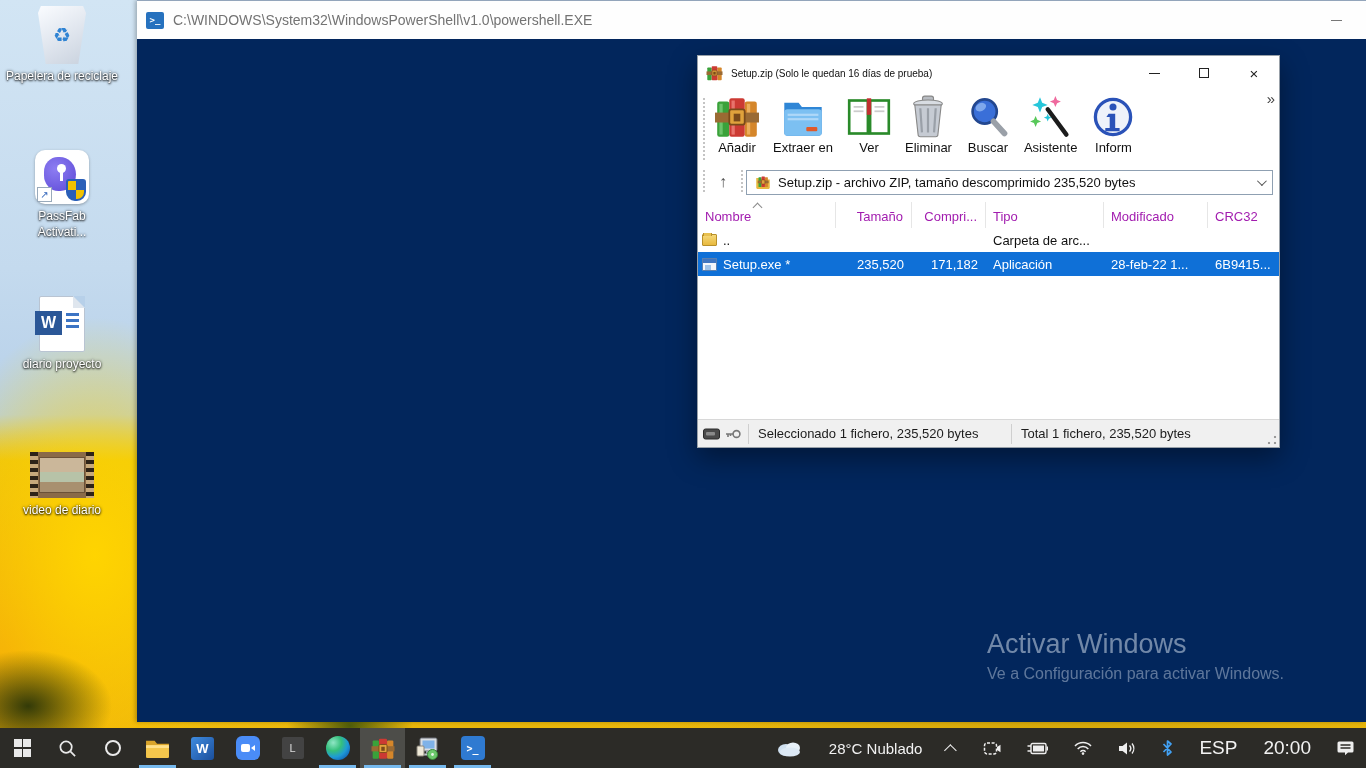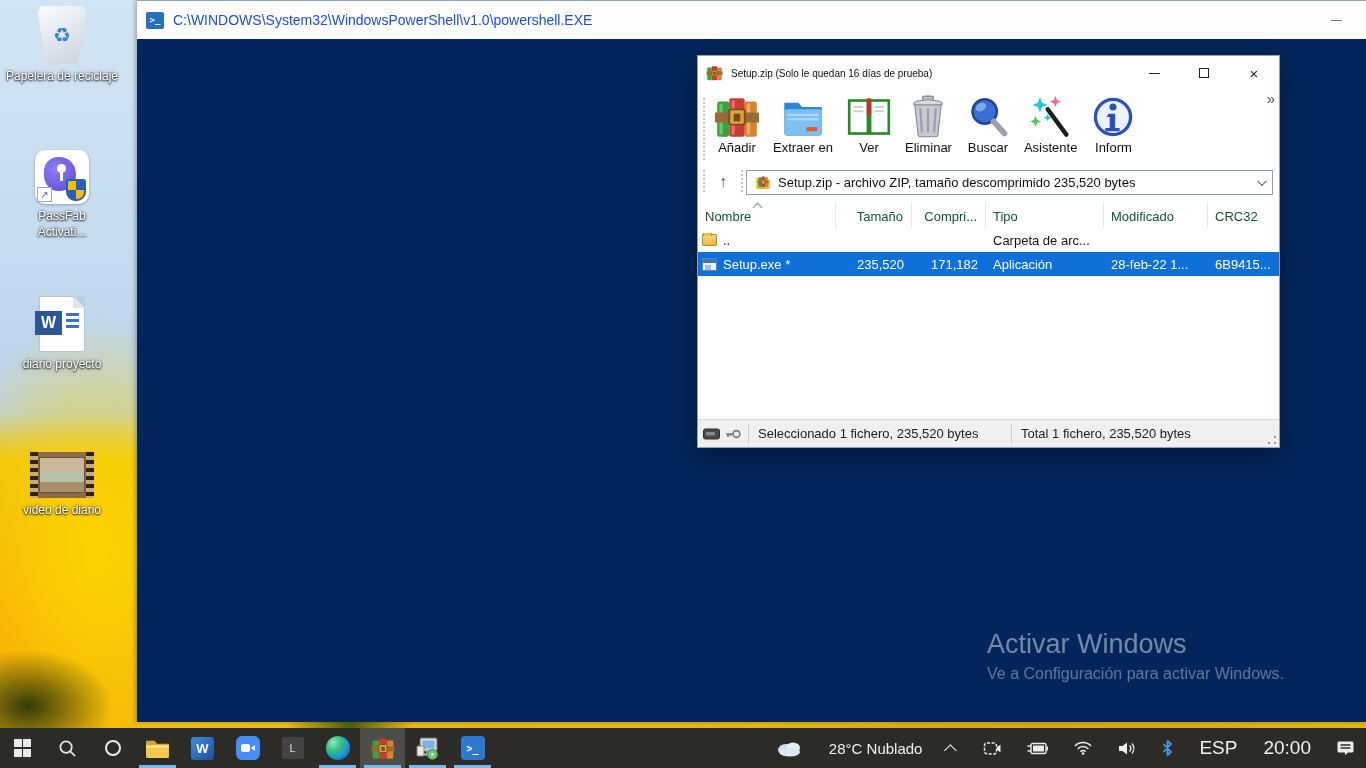--- a/index.html
+++ b/index.html
@@ -39,21 +39,21 @@
   .word-ic .wl { position:absolute; right:5px; height:3px; background:#3c74c4; width:13px; }
   .video-ic { width:64px; height:46px; background:#8a6a48; position:relative; display:flex; align-items:center; justify-content:center; }
   .video-ic .frame { width:46px; height:36px; background:linear-gradient(180deg,#cbb79a 0 40%,#b7c3a8 40% 70%,#a8906f 70%); border:1px solid #6a5138; }
   .video-ic .sprock { position:absolute; top:0; bottom:0; width:8px; background:repeating-linear-gradient(180deg,#2e2318 0 4px,#c8a97c 4px 8px); }
   .video-ic .sl { left:0; } .video-ic .sr { right:0; }
 
   
   .ps-window { position:absolute; left:137px; top:0; width:1229px; height:722px; background:#02265c; border-top:1px solid #93a5bb; box-shadow:-2px 0 4px rgba(0,0,0,.25); }
   .ps-titlebar { height:38px; background:#fefefe; display:flex; align-items:center; padding-left:9px; gap:9px; position:relative; }
   .ps-appicon { width:18px; height:17px; background:#2671be; border-radius:2px; color:#fff; font-family:"DejaVu Sans Mono",monospace; font-size:9px; font-weight:bold; display:flex; align-items:center; justify-content:center; }
-  .ps-title { color:#1d4ed8; font-size:14px; }
+  .ps-title { color:#737373; font-size:14px; }
   .ps-min { position:absolute; right:15px; top:0; width:30px; height:38px; display:flex; align-items:center; justify-content:center; }
   .ps-min i { display:block; width:11px; height:1px; background:#777; }
   .watermark { position:absolute; left:850px; top:628px; }
   .watermark .w1 { font-size:27px; color:rgba(205,216,232,.55); font-weight:400; }
   .watermark .w2 { font-size:16px; color:rgba(195,206,224,.48); margin-top:5px; }
 
   
   .wr-window { position:absolute; left:697px; top:55px; width:583px; height:393px; background:#fff; border:1px solid #98a0a8; box-shadow:0 10px 26px rgba(0,0,0,.4); display:flex; flex-direction:column; }
   .wr-titlebar { height:34px; display:flex; align-items:center; padding-left:8px; gap:8px; position:relative; flex:0 0 auto; }
   .wr-title { font-size:10px; color:#101010; }
@@ -70,21 +70,21 @@
   .wr-tbtn .tlabel { font-size:13px; color:#111; margin-top:1px; white-space:nowrap; }
   .wr-tbtn svg { width:44px; height:44px; }
   .tb-overflow { position:absolute; right:4px; top:0; font-size:15px; color:#444; }
   .wr-addr { height:36px; display:flex; align-items:center; padding:0 6px 4px 2px; flex:0 0 auto; }
   .up-btn { width:30px; height:26px; display:flex; align-items:center; justify-content:center; color:#555; font-size:16px; }
   .addr-combo { flex:1; height:25px; border:1px solid #8fa0b2; display:flex; align-items:center; gap:7px; padding:0 8px; }
   .addr-combo .atext { font-size:13px; color:#111; flex:1; white-space:nowrap; overflow:hidden; }
   .chev-down { width:7px; height:7px; border-right:1.4px solid #555; border-bottom:1.4px solid #555; transform:rotate(45deg) translateY(-2px); }
   .wr-list { flex:1; position:relative; overflow:hidden; background:#fff; }
   .wr-header { display:flex; height:26px; align-items:flex-end; position:relative; }
-  .wr-hcol { font-size:13px; color:#14532d; padding:0 8px 4px 7px; border-right:1px solid #e6e6e6; height:26px; display:flex; align-items:flex-end; }
+  .wr-hcol { font-size:13px; color:#a21caf; padding:0 8px 4px 7px; border-right:1px solid #e6e6e6; height:26px; display:flex; align-items:flex-end; }
   .sort-up { position:absolute; left:56px; top:2px; width:7px; height:7px; border-left:1.3px solid #8a8a8a; border-top:1.3px solid #8a8a8a; transform:rotate(45deg); }
   .col-name { width:138px; } .col-size { width:76px; justify-content:flex-end; }
   .col-packed { width:74px; justify-content:flex-end; } .col-type { width:118px; }
   .col-mod { width:104px; } .col-crc { flex:1; border-right:none; }
   .wr-row { display:flex; height:24px; align-items:center; font-size:13px; color:#111; }
   .wr-row .wr-cell { padding:0 8px 0 7px; white-space:nowrap; overflow:hidden; }
   .wr-row .c-name { width:138px; display:flex; align-items:center; gap:6px; padding-left:4px; }
   .wr-row .c-size { width:76px; text-align:right; } .wr-row .c-packed { width:74px; text-align:right; }
   .wr-row .c-type { width:118px; } .wr-row .c-mod { width:104px; } .wr-row .c-crc { flex:1; }
   .wr-row.selected { background:#0f70d7; color:#fff; }

